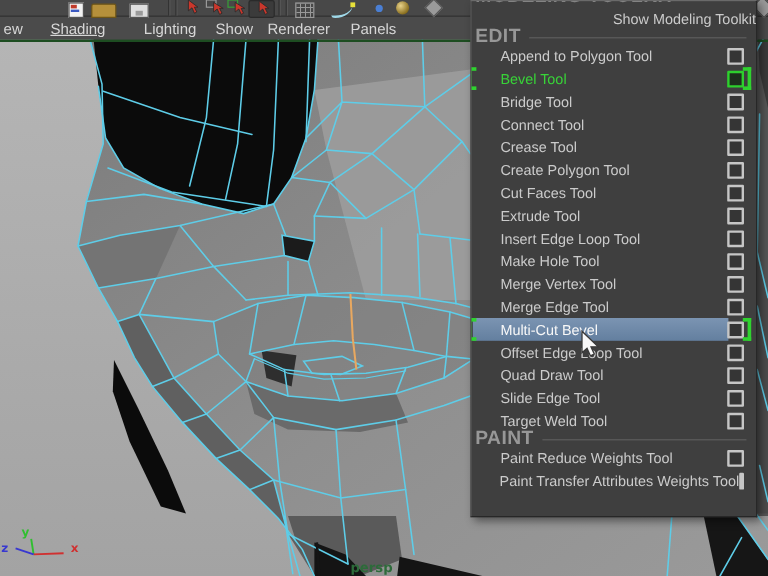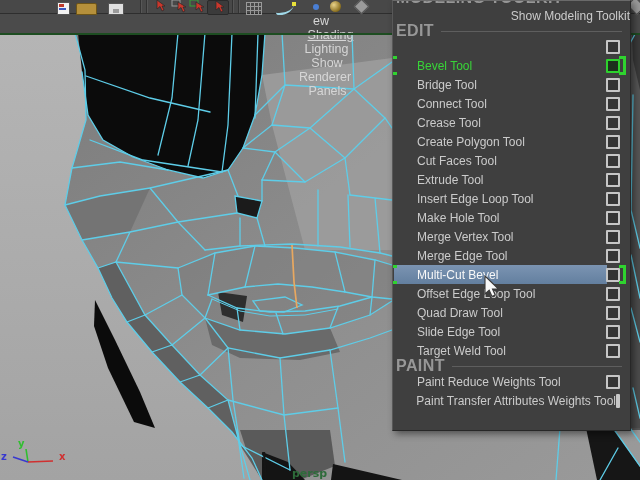--- a/index.html
+++ b/index.html
@@ -23,23 +23,23 @@
     background:repeating-linear-gradient(90deg,transparent 0 3px,#999 3px 4px),repeating-linear-gradient(0deg,transparent 0 3px,#999 3px 4px);}
   .curve{left:276px;top:1px;width:18px;height:12px;border-bottom:2px solid #9fd8e8;border-radius:0 0 90% 20%;}
   .curve i{position:absolute;right:-2px;top:1px;width:4px;height:4px;background:#e8e13a;}
   .bluedot{left:313px;top:4px;width:6px;height:6px;border-radius:50%;background:#4a7fd4;}
   .sphere{left:330px;top:1px;width:11px;height:11px;border-radius:50%;background:radial-gradient(circle at 35% 35%,#e8d28a,#8a6f1f 70%,#4f3d08);}
   .diam{left:356px;top:1px;width:9px;height:9px;background:#9a9a9a;border:1px solid #555;transform:rotate(45deg);}
   .diam2{left:629px;top:0px;width:12px;height:10px;background:#9a9a9a;border:1px solid #4a4a4a;transform:rotate(45deg);}
 
   
   .menubar{position:absolute;left:0;top:14px;width:640px;height:19px;background:#4b4b4b;z-index:2;
-    display:flex;align-items:center;color:#d6d6d6;font-size:12.5px;flex-direction:column;}
+    display:flex;align-items:center;color:#d6d6d6;font-size:12.5px;}
   .menubar span{padding:0 1px;cursor:default;}
-  .mb0{margin-left:2px;} .mb1{margin-left:21px;text-decoration:underline;} .mb2{margin-left:13px;} .mb3{margin-left:14px;}
+  .mb0{margin-left:2px;} .mb1{margin-left:21px;text-decoration:underline;} .mb2{margin-left:30px;} .mb3{margin-left:14px;}
   .mb4{margin-left:10px;} .mb5{margin-left:15px;}
   .vp-topline{position:absolute;left:0;top:33px;width:640px;height:2px;background:#1d4d21;z-index:2;}
 
   
   .viewport{position:absolute;left:0;top:0;width:640px;height:480px;}
 
   
   .menu-panel{position:absolute;left:392px;top:0;width:239px;height:431px;background:#3f3f3f;
     border:1px solid #272727;border-top-color:#6a6a6a;border-left-color:#585858;box-sizing:border-box;
     box-shadow:3px 3px 7px rgba(0,0,0,.45);z-index:5;overflow:hidden;color:#cbcbcb;font-size:12px;}
@@ -226,20 +226,21 @@
         </div>
       <div class="mrow">
         <span class="mlabel">Show Modeling Toolkit</span>
         </div>
       <div class="mhead short">
         <span>EDIT</span>
           <span class="rule"></span>
         </div>
 
       <div class="mrow">
+        <span class="mlabel">Append to Polygon Tool</span>
           <span class="mcheck"></span>
         </div>
       <div class="mrow green">
         <span class="brk l"></span>
         <span class="mlabel">Bevel Tool</span>
           <span class="mcheck"></span>
         <span class="brk r"></span>
         </div>
       <div class="mrow">
         <span class="mlabel">Bridge Tool</span>

